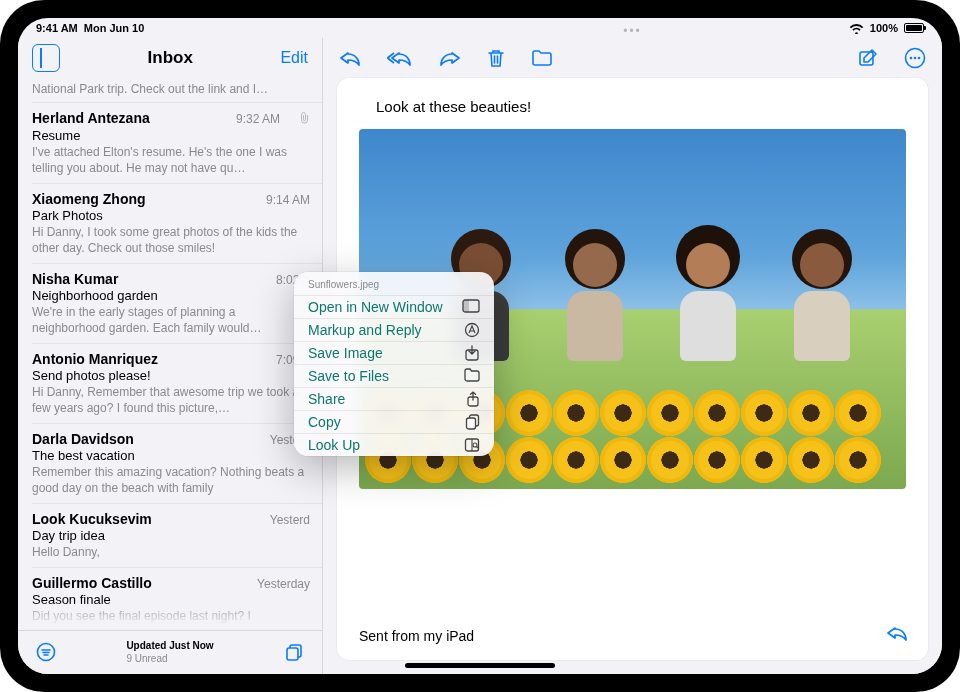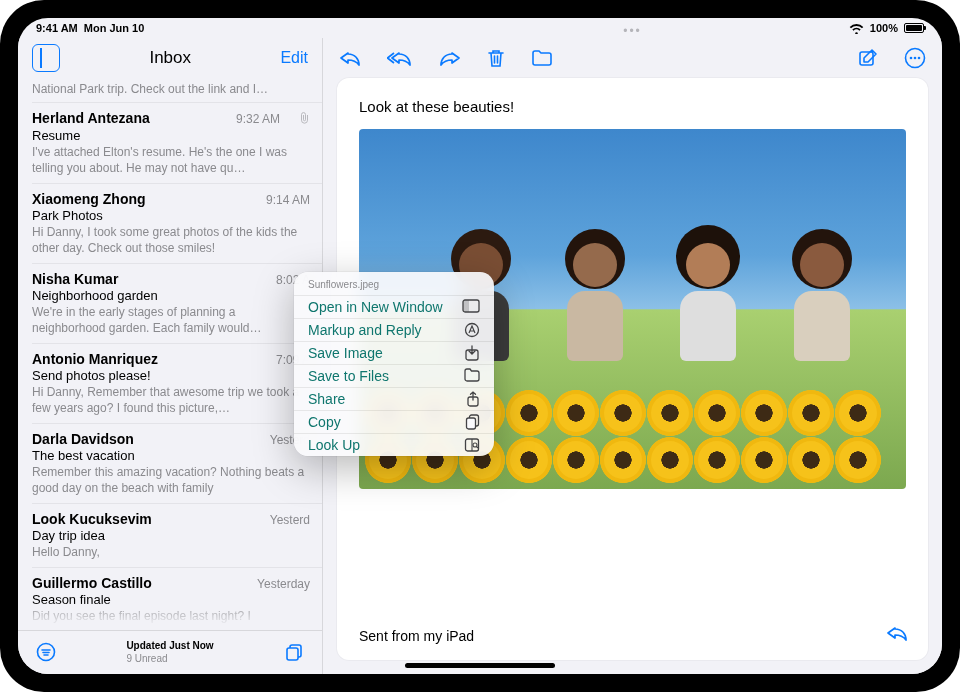--- a/index.html
+++ b/index.html
@@ -26,21 +26,21 @@
   
   .inbox {
     width:305px; background:#f2f2f7; border-right:1px solid #d7d7db; display:flex; flex-direction:column;
     position:relative;
   }
   .inbox-header {
     height:40px; display:flex; align-items:center; justify-content:space-between; padding:0 14px;
   }
   .sidebar-btn { width:28px; height:28px; border:1.5px solid #0a7aff; border-radius:6px; position:relative;}
   .sidebar-btn::before { content:""; position:absolute; left:7px; top:3px; bottom:3px; width:1.5px; background:#0a7aff;}
-  .inbox-title { font-size:17px; font-weight:400; color:#000;text-align:center; }
+  .inbox-title { font-size:17px; font-weight:700; color:#000;text-align:center; }
   .edit-link { color:#0a7aff; font-size:16px; }
   .msg-list { flex:1; overflow:hidden; padding-left:14px; }
   .msg {
     border-bottom:1px solid #e3e3e8; padding:7px 12px 7px 0;
   }
   .msg .row1 { display:flex; justify-content:space-between; align-items:baseline; }
   .sender { font-size:14px; font-weight:700; color:#000;}
   .time { font-size:12px; color:#8a8a8e; display:flex; align-items:center; gap:20px;}
   .attach-icon { opacity:0.55; }
   .subject { font-size:13px; color:#000; margin-top:1px;}
@@ -60,21 +60,21 @@
     height:40px; display:flex; align-items:center; justify-content:space-between; padding:0 16px;
   }
   .grabber { position:absolute; top:-14px; left:50%; transform:translateX(-50%); color:#b5b5ba; font-size:12px; letter-spacing:2px;}
   .tb-group { display:flex; gap:26px; align-items:center; }
   .tb-icon { color:#0a7aff; display:inline-flex; }
   .message-card {
     margin:0 14px 14px 14px; flex:1; background:#fff; border-radius:12px; padding:20px 22px 16px 22px;
     position:relative; display:flex; flex-direction:column; gap:14px;
     box-shadow: 0 0 0 1px rgba(0,0,0,0.03);
   }
-  .body-text { font-size:15px; color:#000; }
+  .body-text { font-size:15px; color:#000;margin-left:17px; }
   .image-wrap { flex:1; display:flex; align-items:stretch; }
   .photo {
     width:100%; height:360px; border-radius:4px; overflow:hidden; position:relative;
     background: linear-gradient(to bottom, #3e87cc 0%, #5ea3db 35%, #8cc0e7 50%, #a9d070 50.2%, #7ca84f 100%);
   }
   
   .sun-row { position:absolute; bottom:0; left:0; right:0; height:58%; display:flex; flex-wrap:wrap; align-content:flex-end; padding:0 6px 6px 6px; gap:1px;}
   .sunflower {
     width:46px; height:46px; border-radius:50%;
     background: radial-gradient(circle at 50% 50%, #3d2a15 0 26%, #f6c21a 27% 70%, transparent 71%);

